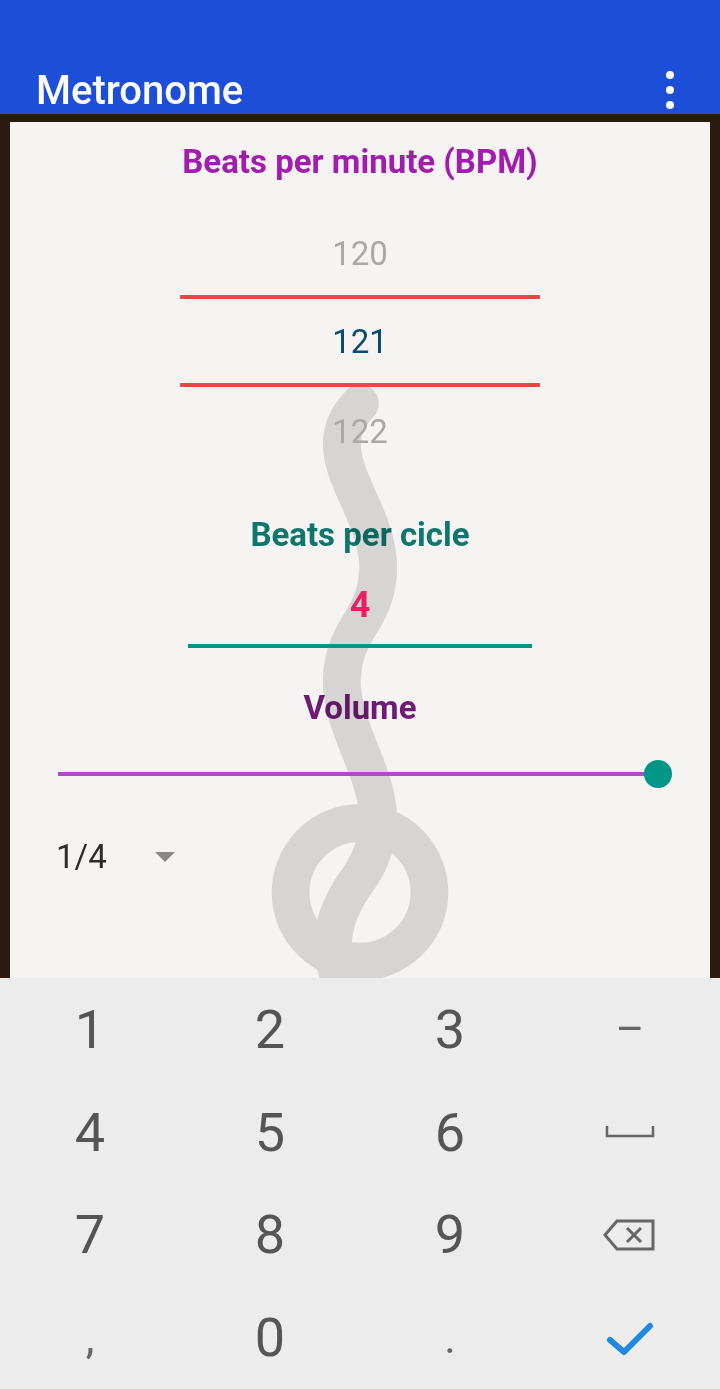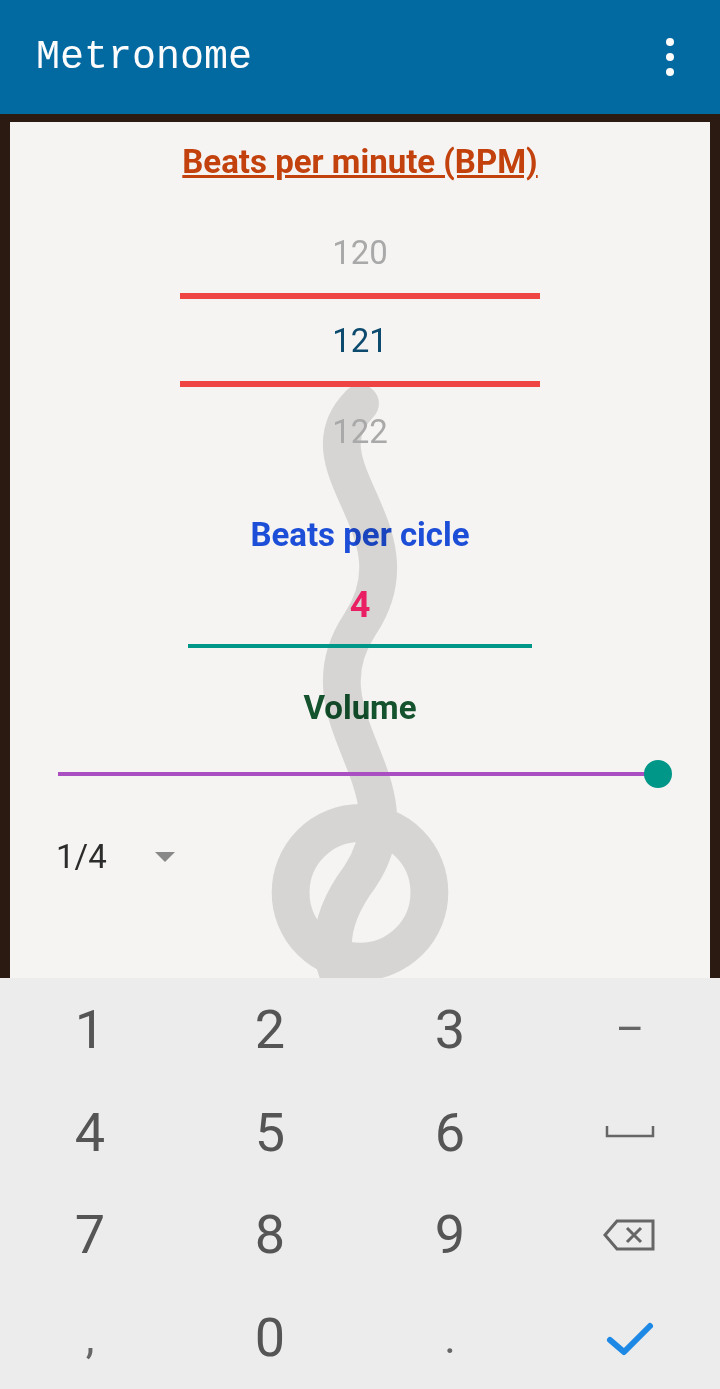--- a/index.html
+++ b/index.html
@@ -1,25 +1,24 @@
 <!DOCTYPE html>
 <html><head>
 <meta charset="utf-8">
 <style>
   * { box-sizing: border-box; margin: 0; padding: 0; }
   html, body { width: 720px; height: 1389px; overflow: hidden; font-family: Roboto, Arial, sans-serif; background: #fff; }
   
   .app-bar {
-    background: #0369a1;
+    background: #1d4ed8;
     height: 114px;
     display: flex;
-    align-items: center;
+    align-items: flex-end;
     justify-content: space-between;
     padding: 0 26px 0 36px;
-    font-family: Liberation Mono, monospace;
   }
   .app-title {
     color: #fcfcfc;
     font-size: 40px;
     font-weight: 500;
   }
   .more-icon {
     width: 48px;
     height: 48px;
     display: flex;
@@ -50,36 +49,36 @@
     opacity: 0.12;
     pointer-events: none;
   }
   
   .heading {
     text-align: center;
     font-size: 33px;
     font-weight: 700;
     margin-top: 20px;
   }
-  .h-bpm   { color: #c2410c; text-decoration: underline; }
-  .h-cycle { color: #1d4ed8; margin-top: 40px; }
-  .h-vol   { color: #14532d; margin-top: 40px; }
+  .h-bpm   { color: #a21caf; }
+  .h-cycle { color: #0f766e; margin-top: 40px; }
+  .h-vol   { color: #701a75; margin-top: 40px; }
   
   .spinner {
     width: 360px;
     margin: 30px auto 0 auto;
     position: relative;
   }
   .spin-row {
     height: 88px;
     display: flex;
     align-items: center;
     justify-content: center;
     font-size: 33px;
-    border-bottom: 6px solid #ef4444;
+    border-bottom: 4px solid #ef4444;
   }
   .spin-row.faded { color: #a9a9a9; }
   .spin-row.current { color: #0c4a6e; }
   .spin-row:last-child { border-bottom: none; text-align: right; }
   
   .cycle-field {
     width: 344px;
     margin: 30px auto 0 auto;
     border-bottom: 4px solid #009688;
     text-align: center;

